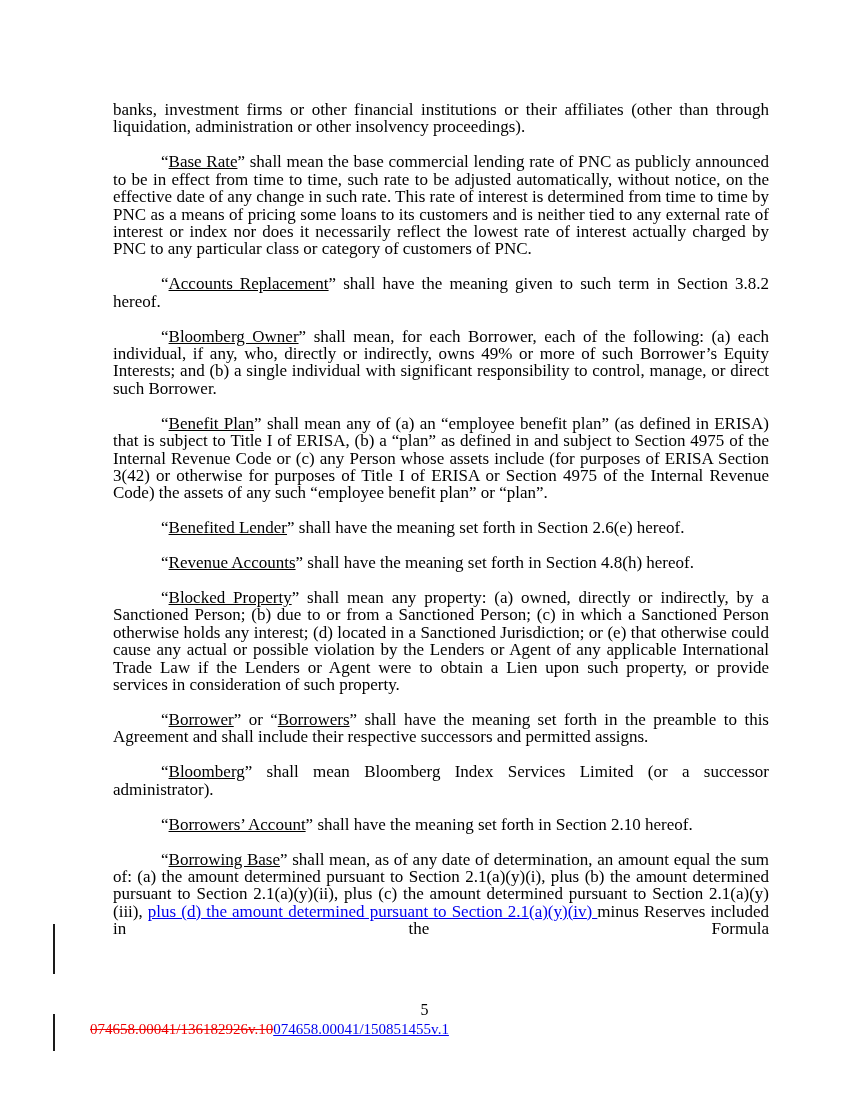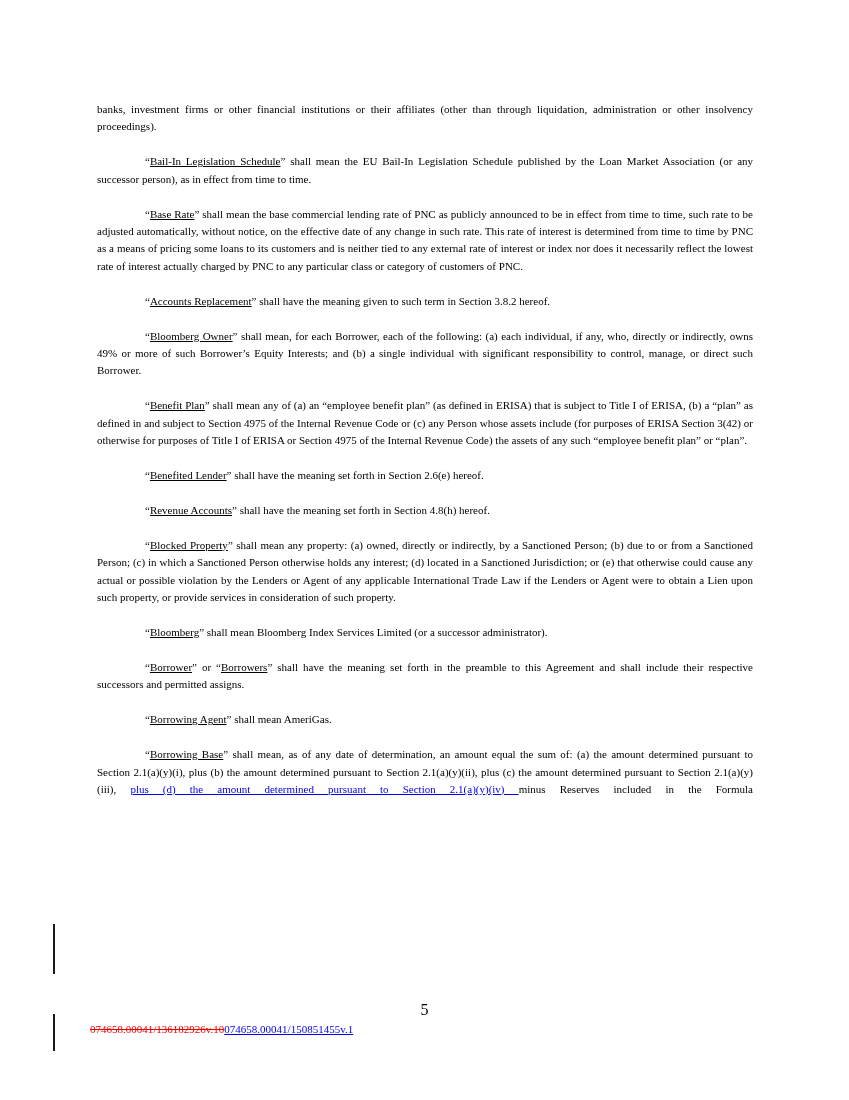--- a/index.html
+++ b/index.html
@@ -11,24 +11,24 @@
     position: relative;
     width: 849px;
     height: 1100px;
     background: #ffffff;
     overflow: hidden;
     font-family: "Liberation Serif", "DejaVu Serif", serif;
     color: #000000;
   }
   .doc-body {
     position: absolute;
-    left: 97px;
+    left: 113px;
     top: 101px;
     width: 656px;
-    font-size: 11px;
+    font-size: 17px;
     line-height: 17.4px;
     text-align: justify;
     font-family: Liberation Serif, serif;
   }
   .doc-body p {
     margin: 0 0 17.5px 0;
     text-indent: 48px;
     padding: 0;
   }
   .doc-body p.no-indent { text-indent: 0; }
@@ -51,43 +51,42 @@
     left: 0;
     right: 0;
     text-align: center;
     font-size: 16px;
     line-height: 18px;
   }
   .footer-ids {
     position: absolute;
     left: 90px;
     top: 1021px;
-    font-size: 11px;
+    font-size: 15px;
     line-height: 16.5px;
     white-space: nowrap;
   }
 </style>
 </head>
 <body>
 
 <div class="page" style="--ins-color: #0000EE; --del-color: #EE0000;">
 
   <div class="doc-body">
       <p class="no-indent"><span class="plain">banks, investment firms or other financial institutions or their affiliates (other than through liquidation, administration or other insolvency proceedings).</span></p>
-      <p><span class="plain">“</span><span class="term">Bail-In Legislation Schedule</span><span class="plain">” shall mean the EU Bail-In Legislation Schedule published by the Loan Market Association (or any successor person), as in effect from time to time.</span></p>
       <p><span class="plain">“</span><span class="term">Base Rate</span><span class="plain">” shall mean the base commercial lending rate of PNC as publicly announced to be in effect from time to time, such rate to be adjusted automatically, without notice, on the effective date of any change in such rate.  This rate of interest is determined from time to time by PNC as a means of pricing some loans to its customers and is neither tied to any external rate of interest or index nor does it necessarily reflect the lowest rate of interest actually charged by PNC to any particular class or category of customers of PNC.</span></p>
       <p><span class="plain">“</span><span class="term">Accounts Replacement</span><span class="plain">” shall have the meaning given to such term in Section 3.8.2 hereof.</span></p>
       <p><span class="plain">“</span><span class="term">Bloomberg Owner</span><span class="plain">” shall mean, for each Borrower, each of the following:  (a) each individual, if any, who, directly or indirectly, owns 49% or more of such Borrower’s Equity Interests; and (b) a single individual with significant responsibility to control, manage, or direct such Borrower.</span></p>
       <p><span class="plain">“</span><span class="term">Benefit Plan</span><span class="plain">” shall mean any of (a) an “employee benefit plan” (as defined in ERISA) that is subject to Title I of ERISA, (b) a “plan” as defined in and subject to Section 4975 of the Internal Revenue Code or (c) any Person whose assets include (for purposes of ERISA Section 3(42) or otherwise for purposes of Title I of ERISA or Section 4975 of the Internal Revenue Code) the assets of any such “employee benefit plan” or “plan”.</span></p>
       <p><span class="plain">“</span><span class="term">Benefited Lender</span><span class="plain">” shall have the meaning set forth in Section 2.6(e) hereof.</span></p>
       <p><span class="plain">“</span><span class="term">Revenue Accounts</span><span class="plain">” shall have the meaning set forth in Section 4.8(h) hereof.</span></p>
       <p><span class="plain">“</span><span class="term">Blocked Property</span><span class="plain">” shall mean any property: (a) owned, directly or indirectly, by a Sanctioned Person; (b) due to or from a Sanctioned Person; (c) in which a Sanctioned Person otherwise holds any interest; (d) located in a Sanctioned Jurisdiction; or (e) that otherwise could cause any actual or possible violation by the Lenders or Agent of any applicable International Trade Law if the Lenders or Agent were to obtain a Lien upon such property, or provide services in consideration of such property.</span></p>
+      <p><span class="plain">“</span><span class="term">Borrower</span><span class="plain">” or “</span><span class="term">Borrowers</span><span class="plain">” shall have the meaning set forth in the preamble to this Agreement and shall include their respective successors and permitted assigns.</span></p>
       <p><span class="plain">“</span><span class="term">Bloomberg</span><span class="plain">” shall mean Bloomberg Index Services Limited (or a successor administrator).</span></p>
-      <p><span class="plain">“</span><span class="term">Borrower</span><span class="plain">” or “</span><span class="term">Borrowers</span><span class="plain">” shall have the meaning set forth in the preamble to this Agreement and shall include their respective successors and permitted assigns.</span></p>
-      <p><span class="plain">“</span><span class="term">Borrowing Agent</span><span class="plain">” shall mean AmeriGas.</span></p>
+      <p><span class="plain">“</span><span class="term">Borrowers’ Account</span><span class="plain">” shall have the meaning set forth in Section 2.10 hereof.</span></p>
       <p class="justify-last"><span class="plain">“</span><span class="term">Borrowing Base</span><span class="plain">” shall mean, as of any date of determination, an amount equal the sum of: (a) the amount determined pursuant to Section 2.1(a)(y)(i), plus (b) the amount determined pursuant to Section 2.1(a)(y)(ii), plus (c) the amount determined pursuant to Section 2.1(a)(y)(iii), </span><span class="ins">plus (d) the amount determined pursuant to Section 2.1(a)(y)(iv) </span><span class="plain">minus Reserves included in the Formula</span></p>
     </div>
 
   <div class="change-bar bar-body"></div>
 
   <div class="change-bar bar-footer"></div>
 
   <div class="page-number">5</div>
 
   <div class="footer-ids">

